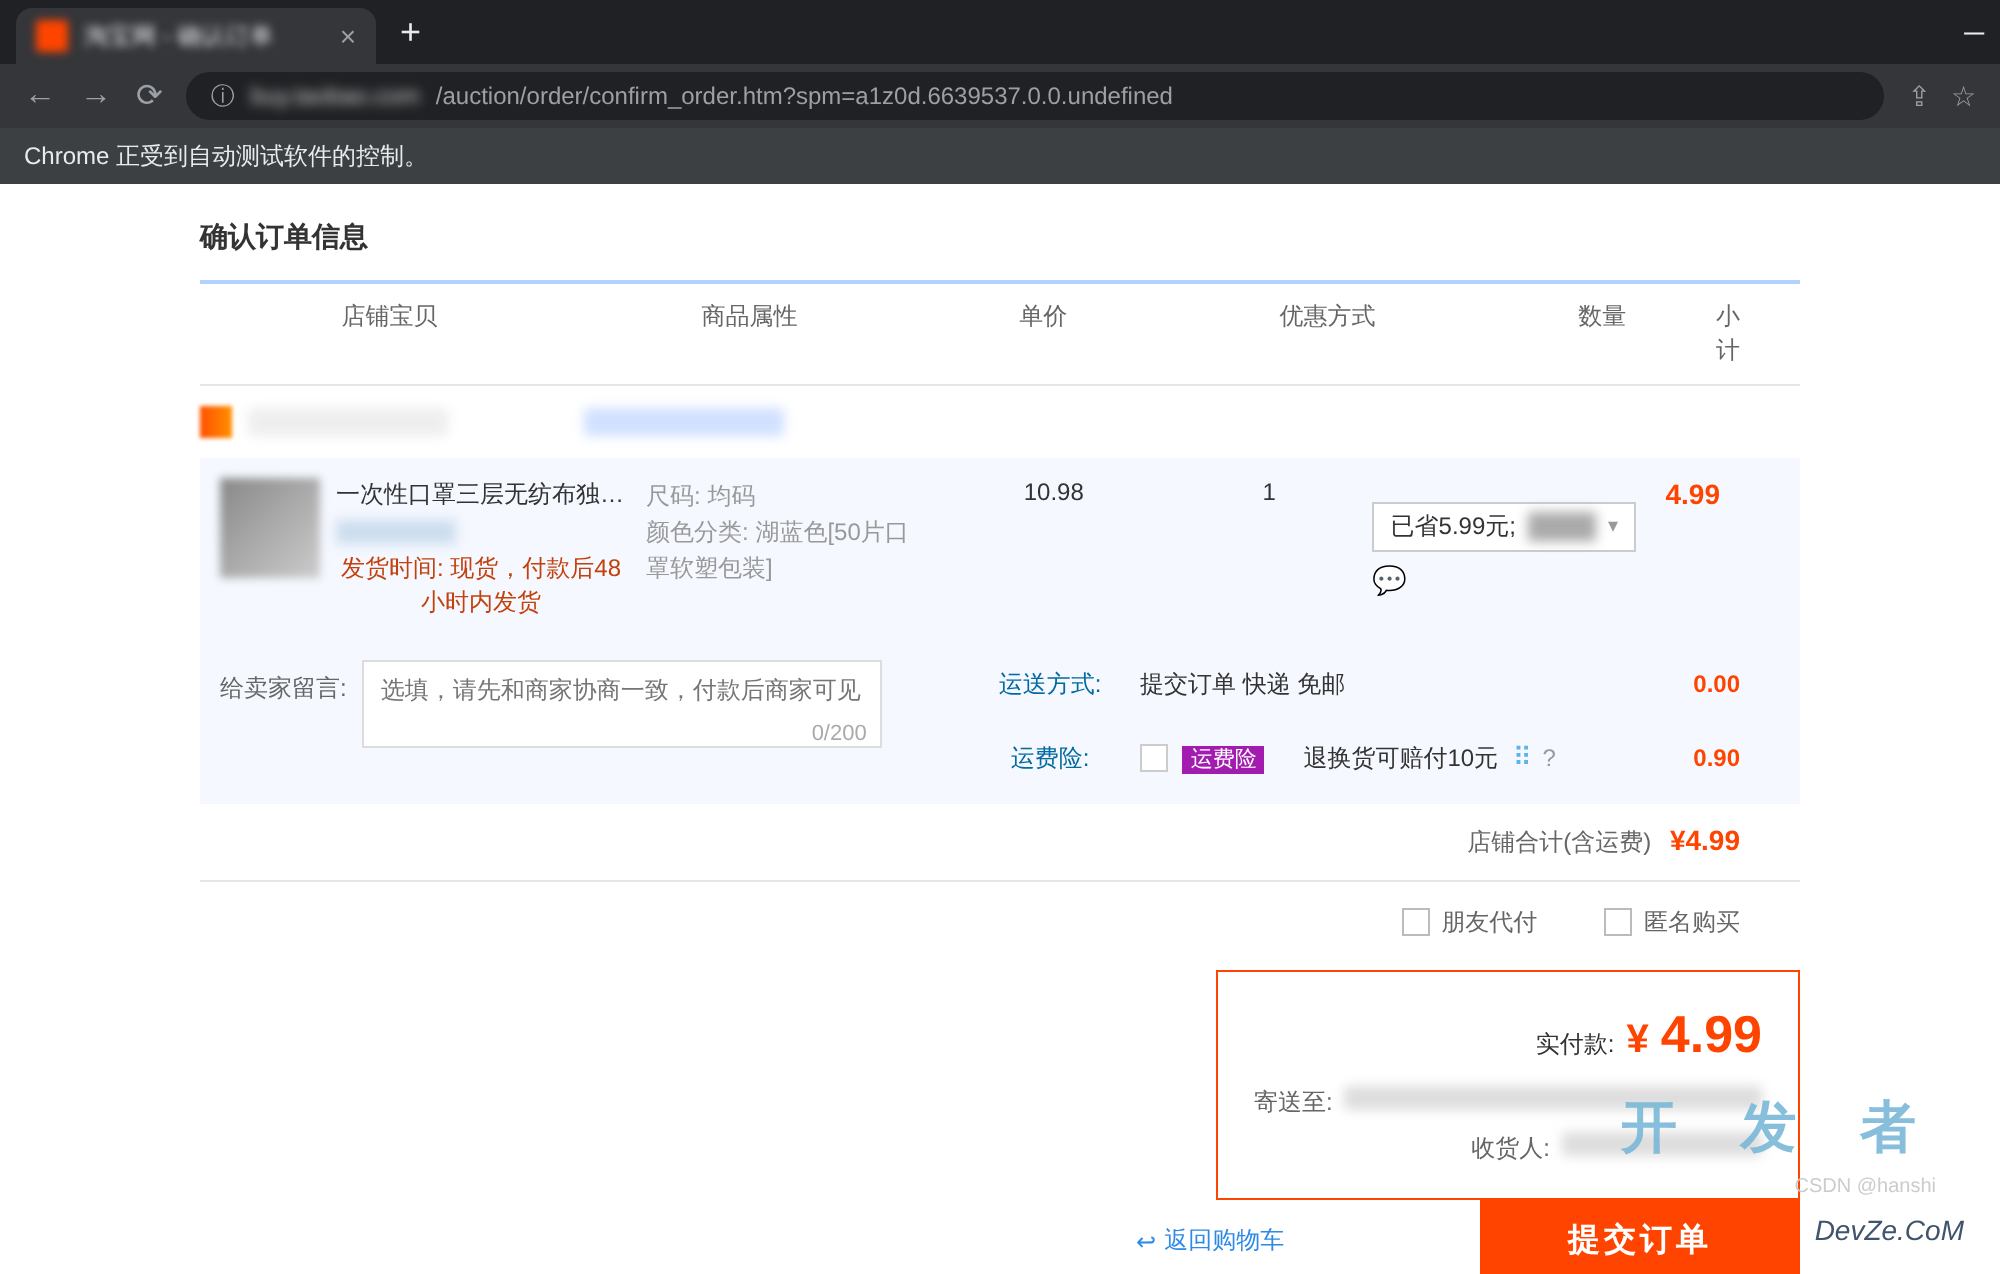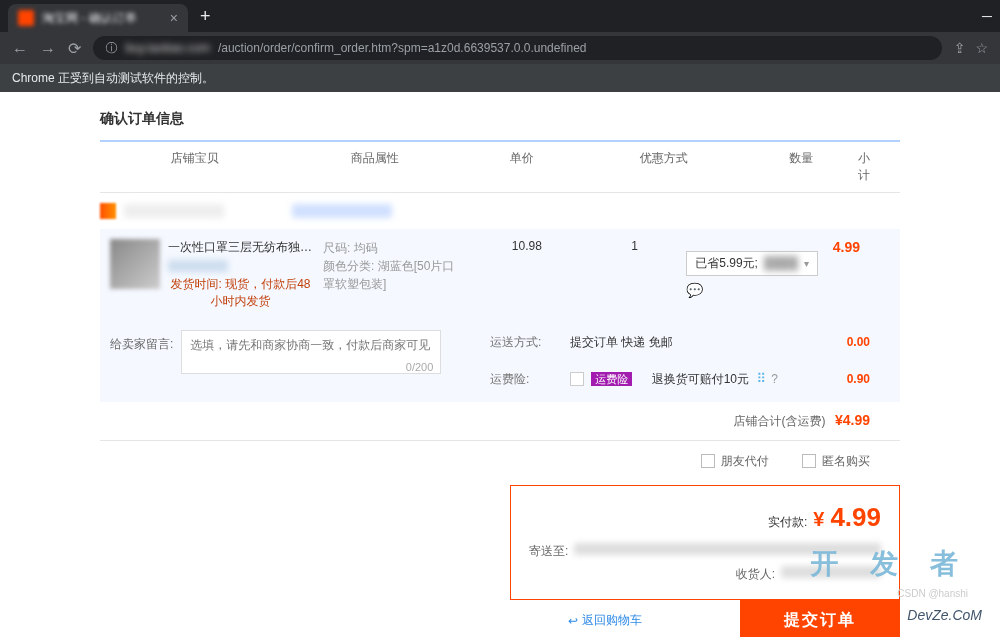--- a/index.html
+++ b/index.html
@@ -57,37 +57,37 @@
 .prod-sub { flex: 1; text-align: right; padding-right: 30px; color: #f40; font-weight: bold; font-size: 14px; }
 
 .lower { display: flex; background: #f5f8ff; padding: 10px 10px 10px 10px; }
 .msg-wrap { display: flex; align-items: flex-start; gap: 8px; }
 .msg-label { color: #666; padding-top: 6px; }
 .msg-box { position: relative; }
 .msg-input { width: 260px; height: 44px; border: 1px solid #ddd; padding: 6px 8px; font-size: 12px; color: #333; resize: none; font-family: inherit; }
 .msg-count { position: absolute; right: 8px; bottom: 4px; color: #aaa; font-size: 11px; }
 .ship-col { margin-left: auto; width: 400px; }
 .ship-line { display: flex; align-items: center; padding: 4px 0; }
-.ship-label { color: #737373; width: 70px; text-align: left; margin-right: 10px; }
+.ship-label { color: #0369a1; width: 70px; text-align: center; margin-right: 10px; }
 .ship-val { color: #333; flex: 1; }
 .ship-price { color: #f40; font-weight: bold; text-align: right; width: 60px; padding-right: 20px; }
 .yf-badge { background: #a21caf; color: #fff; padding: 1px 4px; font-size: 11px; margin-right: 16px; }
 .yf-check { width: 14px; height: 14px; border: 1px solid #ccc; display: inline-block; vertical-align: middle; margin-right: 4px; background: #fff; }
 .yf-info { color: #5bb5e8; font-size: 13px; margin-left: 4px; }
 .yf-q { color: #999; margin-left: 2px; }
 
 .shop-total { text-align: right; padding: 10px 30px; border-bottom: 1px solid #e5e5e5; }
 .shop-total-label { color: #666; margin-right: 6px; }
 .shop-total-val { color: #f40; font-weight: bold; font-size: 14px; }
 
 .checks { text-align: right; padding: 12px 30px 8px; }
 .check-item { display: inline-flex; align-items: center; margin-left: 30px; color: #666; cursor: pointer; }
 .check-box { width: 14px; height: 14px; border: 1px solid #bbb; margin-right: 6px; }
 
-.final-box { border: 1px solid #f40; margin-left: auto; width: 390px; padding: 16px 18px; margin-right: 0; margin-top: 6px; }
+.final-box { border: 1px solid #f40; margin-left: auto; width: 292px; padding: 16px 18px; margin-right: 0; margin-top: 6px; }
 .final-row { display: flex; justify-content: flex-end; align-items: baseline; gap: 6px; margin-bottom: 10px; }
 .final-label { color: #333; font-size: 12px; }
 .final-currency { color: #f40; font-size: 20px; font-weight: bold; }
 .final-amount { color: #f40; font-size: 26px; font-weight: bold; }
 .addr-row { display: flex; font-size: 12px; color: #666; margin-top: 6px; }
 .addr-label { white-space: nowrap; }
 .addr-val { flex: 1; filter: blur(3px); background: #ddd; height: 12px; margin-left: 6px; border-radius: 2px; }
 .addr-row2 { display: flex; justify-content: flex-end; font-size: 12px; color: #666; margin-top: 6px; }
 .addr-val2 { filter: blur(3px); background: #ddd; height: 12px; width: 100px; margin-left: 6px; border-radius: 2px; }
 

